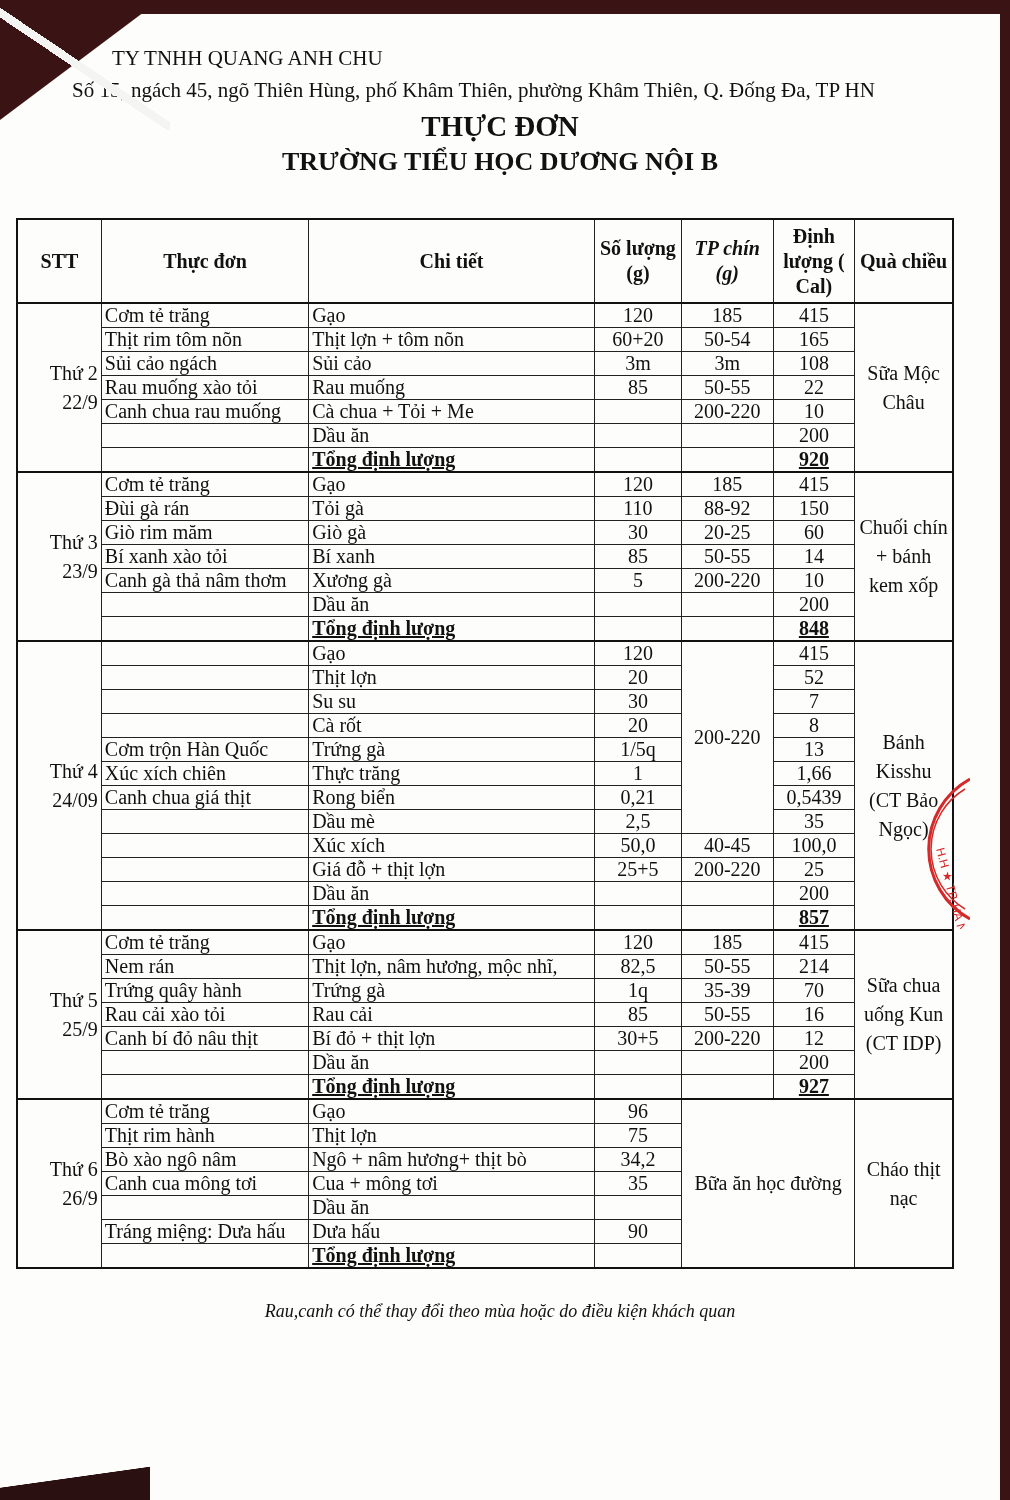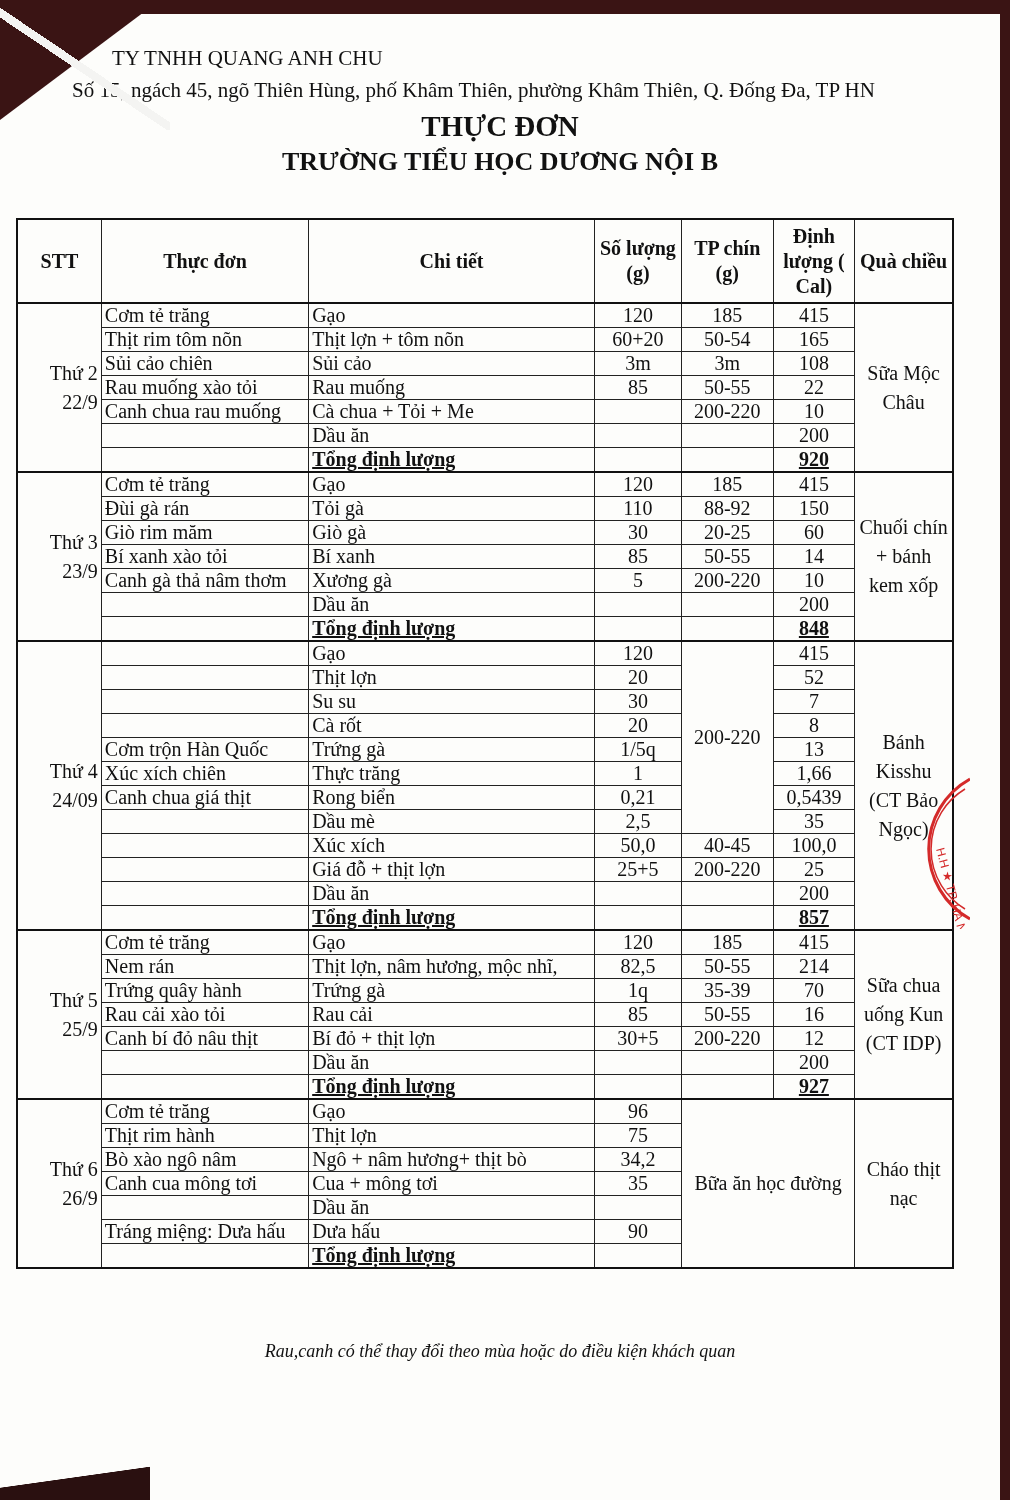--- a/index.html
+++ b/index.html
@@ -17,28 +17,28 @@
   .title2{top:133px;font-size:26px;font-weight:bold;}
   .period{top:178px;font-size:20px;font-style:italic;font-weight:bold;}
   table.menu{position:absolute;left:16px;top:204px;width:938px;border-collapse:collapse;font-size:20px;}
   table.menu th, table.menu td{border:1px solid #222;padding:0 3px;line-height:23px;height:23px;white-space:nowrap;overflow:hidden;}
   table.menu th{font-weight:bold;text-align:center;line-height:25px;height:82px;}
   table.menu{border:2.5px solid #111;}
   .c-stt{width:78px;text-align:center;}
   .c-dish{width:201px;text-align:left;}
   .c-det{width:280px;text-align:left;}
   .c-qty{width:81px;text-align:center;}
-  .c-tp{width:85px;text-align:center;}
+  .c-tp{width:85px;text-align:center;font-style:italic;}
   .c-cal{width:75px;text-align:center;}
   .c-gift{width:92px;text-align:center;white-space:normal !important;line-height:29px !important;margin-top:42px;}
   td.stt{text-align:right;white-space:normal !important;line-height:29px !important;}
   td.num{text-align:center;}
   td.bold{font-weight:bold;text-decoration:underline;}
   tr.daystart td{border-top:2.5px solid #111;}
-  .note{position:absolute;left:0;width:1000px;top:1287px;text-align:center;font-size:18px;font-style:italic;margin-top:40px;}
+  .note{position:absolute;left:0;width:1000px;top:1287px;text-align:center;font-size:18px;font-style:italic;}
   .stamp{position:absolute;left:880px;top:755px;width:90px;height:160px;pointer-events:none;}
 </style>
 </head>
 <body>
 
 <div class="paper">
   <div class="company">TY TNHH QUANG ANH CHU</div>
   <div class="addr">Số 15, ngách 45, ngõ Thiên Hùng, phố Khâm Thiên, phường Khâm Thiên, Q. Đống Đa, TP HN</div>
   <div class="hdr title1">THỰC ĐƠN</div>
   <div class="hdr title2">TRƯỜNG TIỂU HỌC DƯƠNG NỘI B</div>
@@ -66,21 +66,21 @@
           <td class="c-gift" rowspan="7">Sữa Mộc Châu</td>
         </tr>
         <tr>
           <td>Thịt rim tôm nõn</td>
           <td>Thịt lợn + tôm nõn</td>
           <td class="num">60+20</td>
           <td class="num">50-54</td>
           <td class="num">165</td>
         </tr>
         <tr>
-          <td>Sủi cảo chiên</td>
+          <td>Sủi cảo ngách</td>
           <td>Sủi cảo</td>
           <td class="num">3m</td>
           <td class="num">3m</td>
           <td class="num">108</td>
         </tr>
         <tr>
           <td>Rau muống xào tỏi</td>
           <td>Rau muống</td>
           <td class="num">85</td>
           <td class="num">50-55</td>

